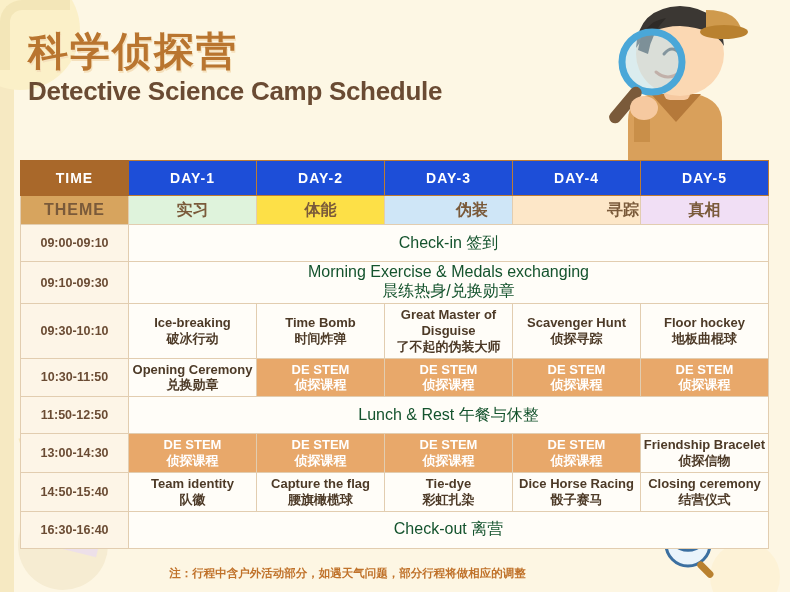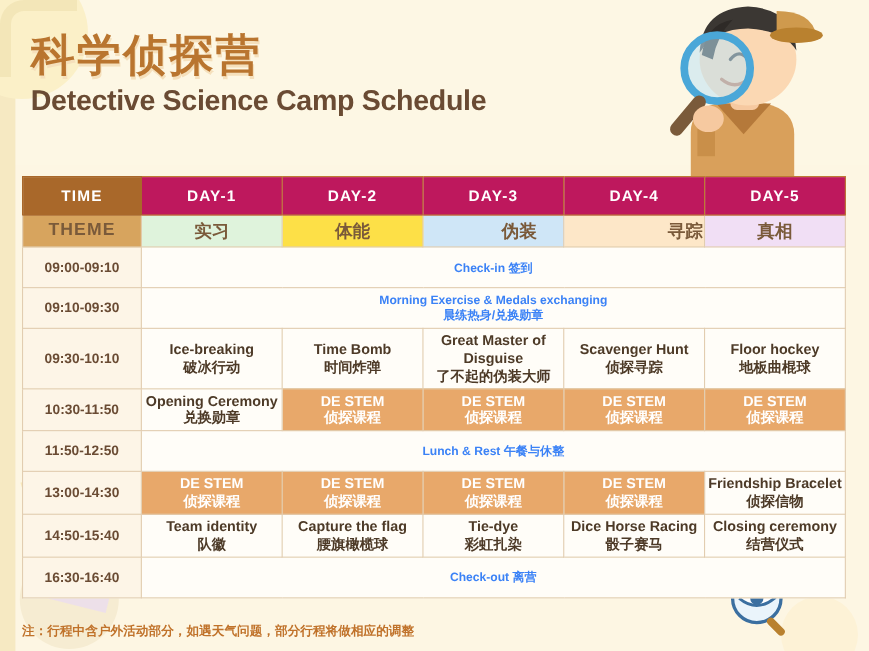--- a/index.html
+++ b/index.html
@@ -39,45 +39,45 @@
   
   .illus{position:absolute;right:34px;top:-8px;width:200px;height:175px;z-index:4;}
 
   
   .table-wrap{position:absolute;left:20px;top:160px;width:750px;z-index:6;}
   table{border-collapse:collapse;width:602px;table-layout:fixed;background:#fffdf8;}
   col.c-time{width:108px;}
   col.c-day{width:128px;}
   th,td{border:1px solid #e2cdb0;text-align:center;vertical-align:middle;}
   thead th{
-    background:#be185d;color:#ffffff;font-size:14px;font-weight:bold;
+    background:#1d4ed8;color:#ffffff;font-size:14px;font-weight:bold;
     letter-spacing:1px;height:32px;
     border:1px solid #bd7b33;
   }
   thead th.time-h{background:#a9682a;border:1px solid #a9682a;}
   tr.theme-row td{font-size:16px;font-weight:bold;height:26px;color:#7a5a3a;}
   td.theme-label{background:#d7a45e;color:#fff8ec;letter-spacing:1px;}
   .th-1{background:#dff3dc;color:#3f7a46;}
   .th-2{background:#fde047;color:#bb4d52;}
   .th-3{background:#cfe6f7;color:#2f6d96;padding-left:48px;}
   .th-4{background:#fde7c8;color:#a9712c;text-align:right;}
   .th-5{background:#f1dff5;color:#7c4f93;}
 
   td.time{
     background:#fdf5e7;color:#6a4b33;font-size:12.5px;font-weight:bold;
     height:34px;
   }
   td.cell{font-size:13px;color:#4d3a27;line-height:1.22;padding:3px 2px;font-weight:bold;}
   td.cell .cn{font-weight:bold;}
   td.stem{background:#e8a86a;color:#ffffff;}
-  td.span-all{font-size:11px;font-weight:bold;color:#3b82f6;background:#fffdf8;}
+  td.span-all{font-size:16px;font-weight:normal;color:#14532d;background:#fffdf8;}
   td.blank{background:#fffdf8;}
 
   .note{
-    position:absolute;left:20px;top:566px;width:655px;
+    position:absolute;left:20px;top:566px;width:655px;text-align:center;
     font-size:11.5px;color:#c0722a;font-weight:bold;z-index:6;
   }
 
   
   .doodle{position:absolute;right:64px;bottom:8px;width:72px;height:72px;z-index:3;}
 </style>
 </head>
 <body>
 
 <div class="head-band"></div>

